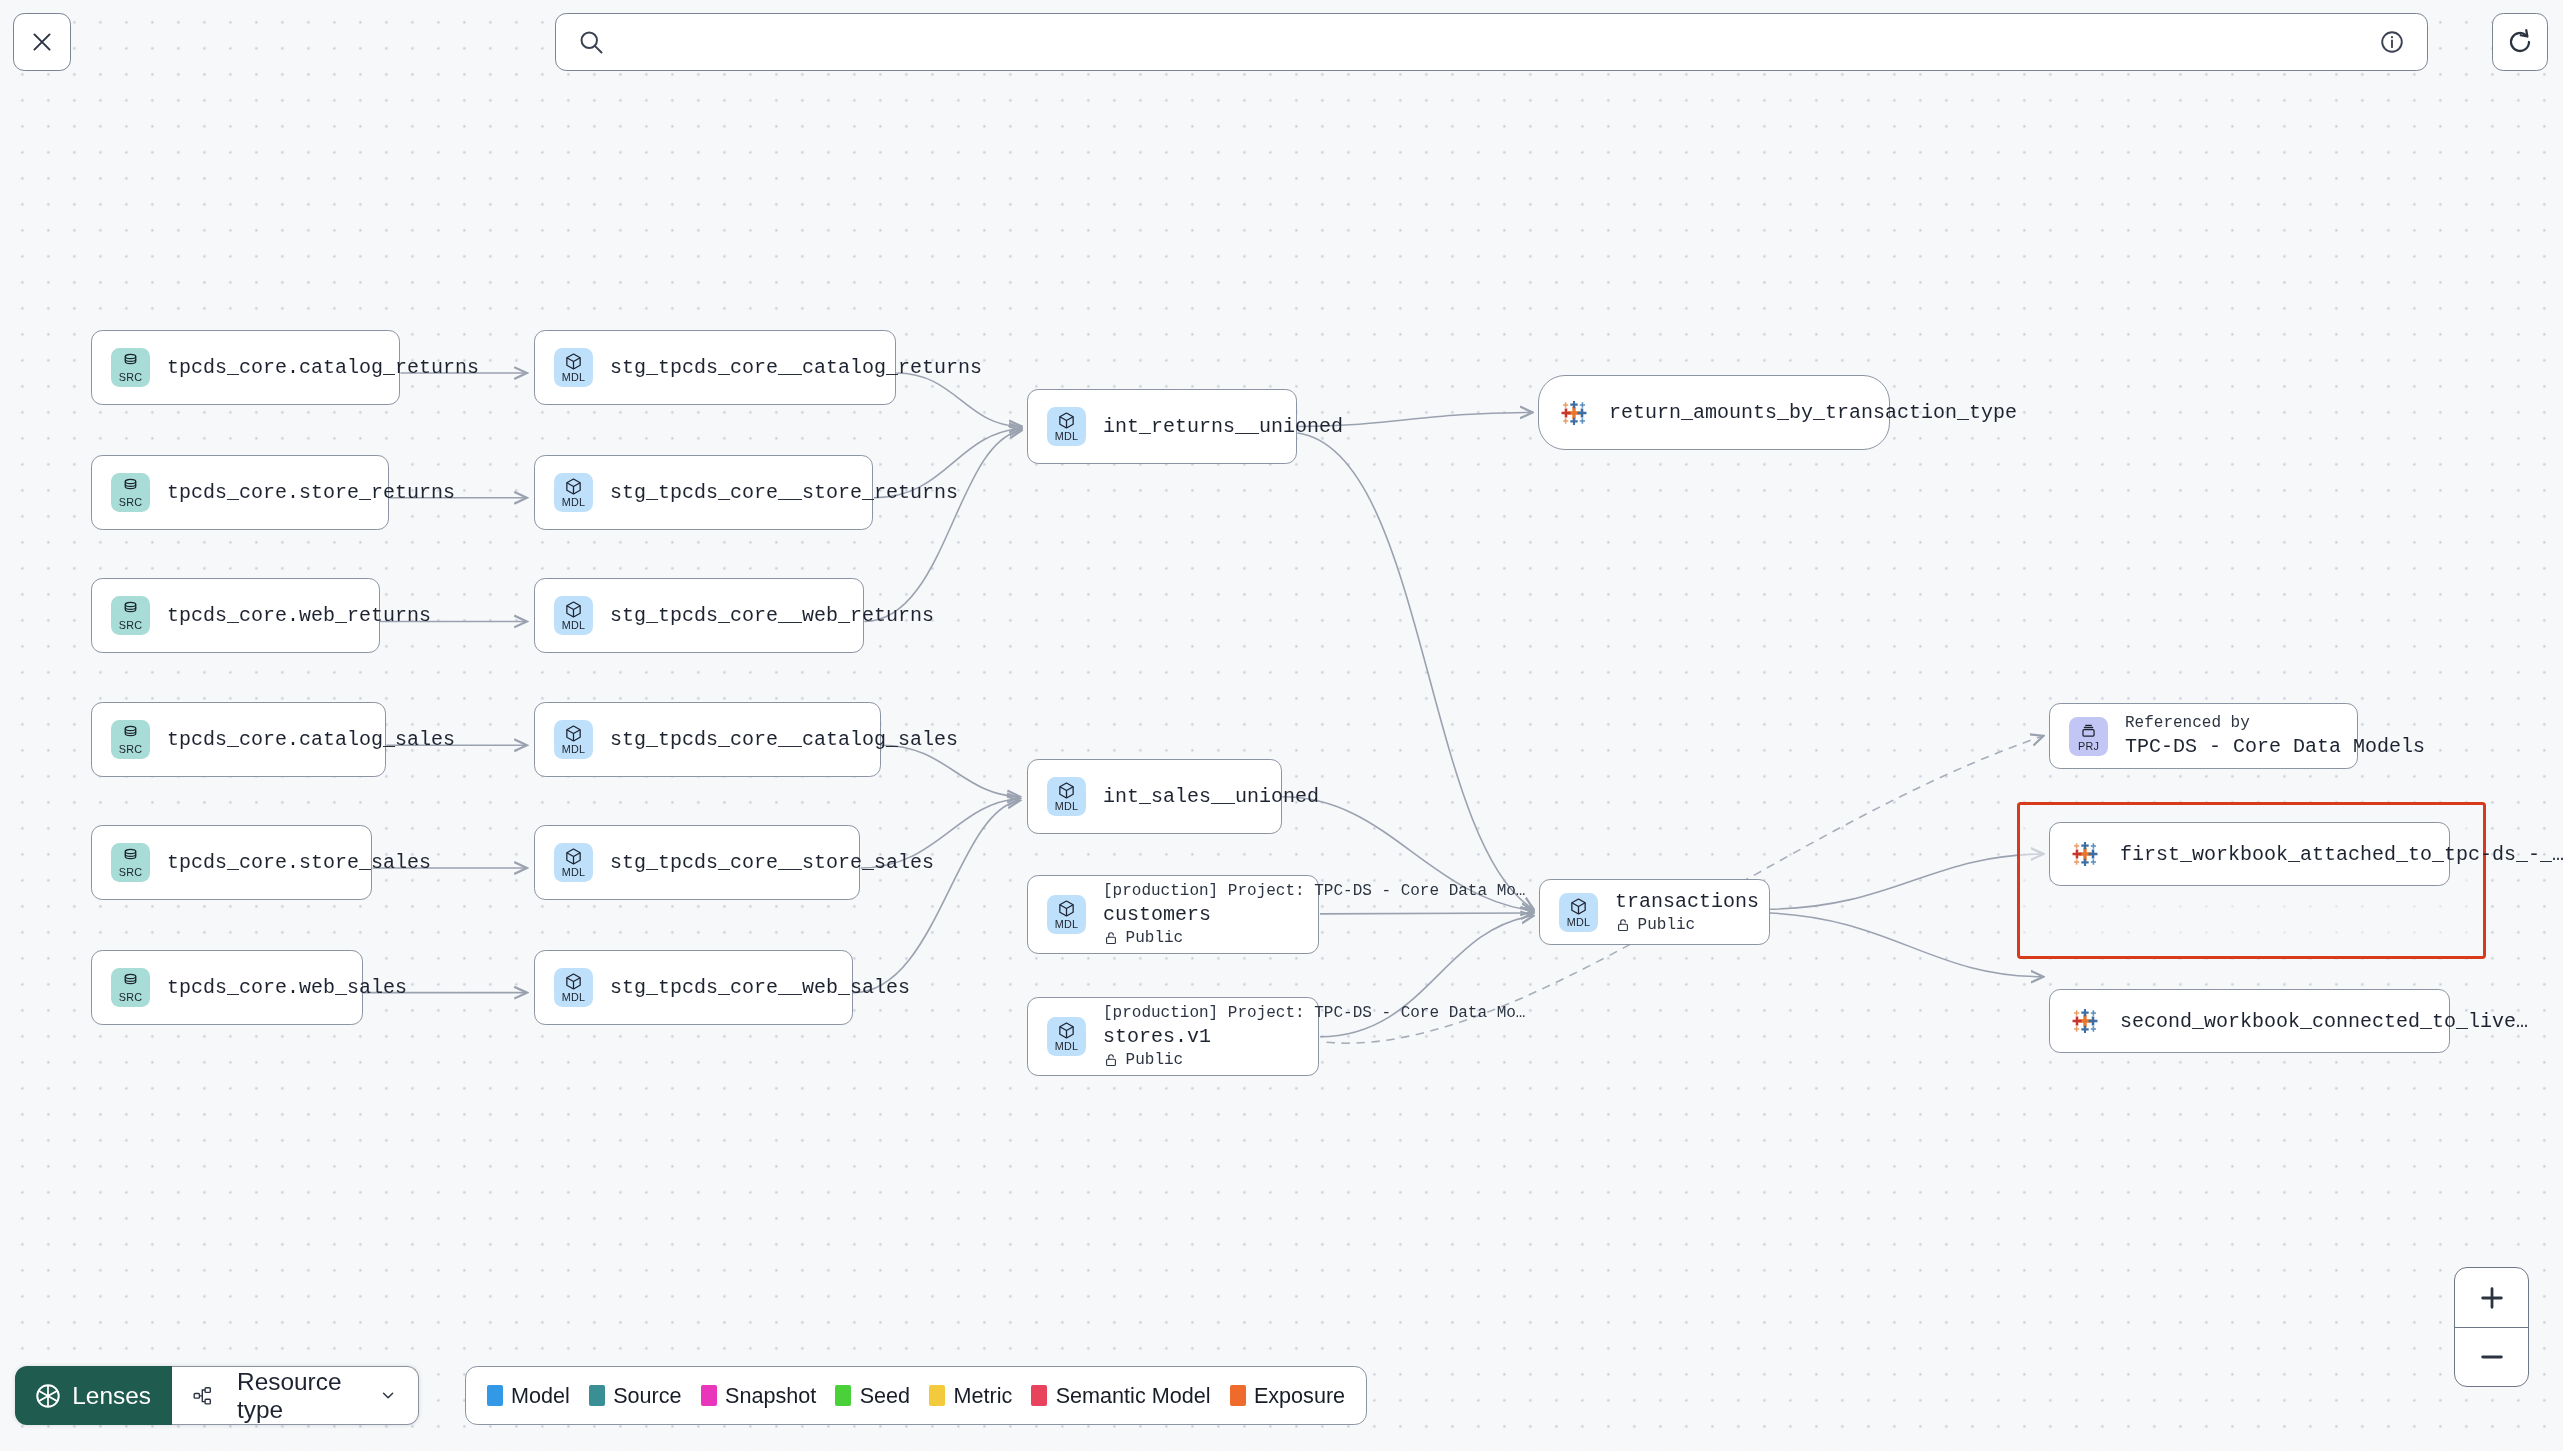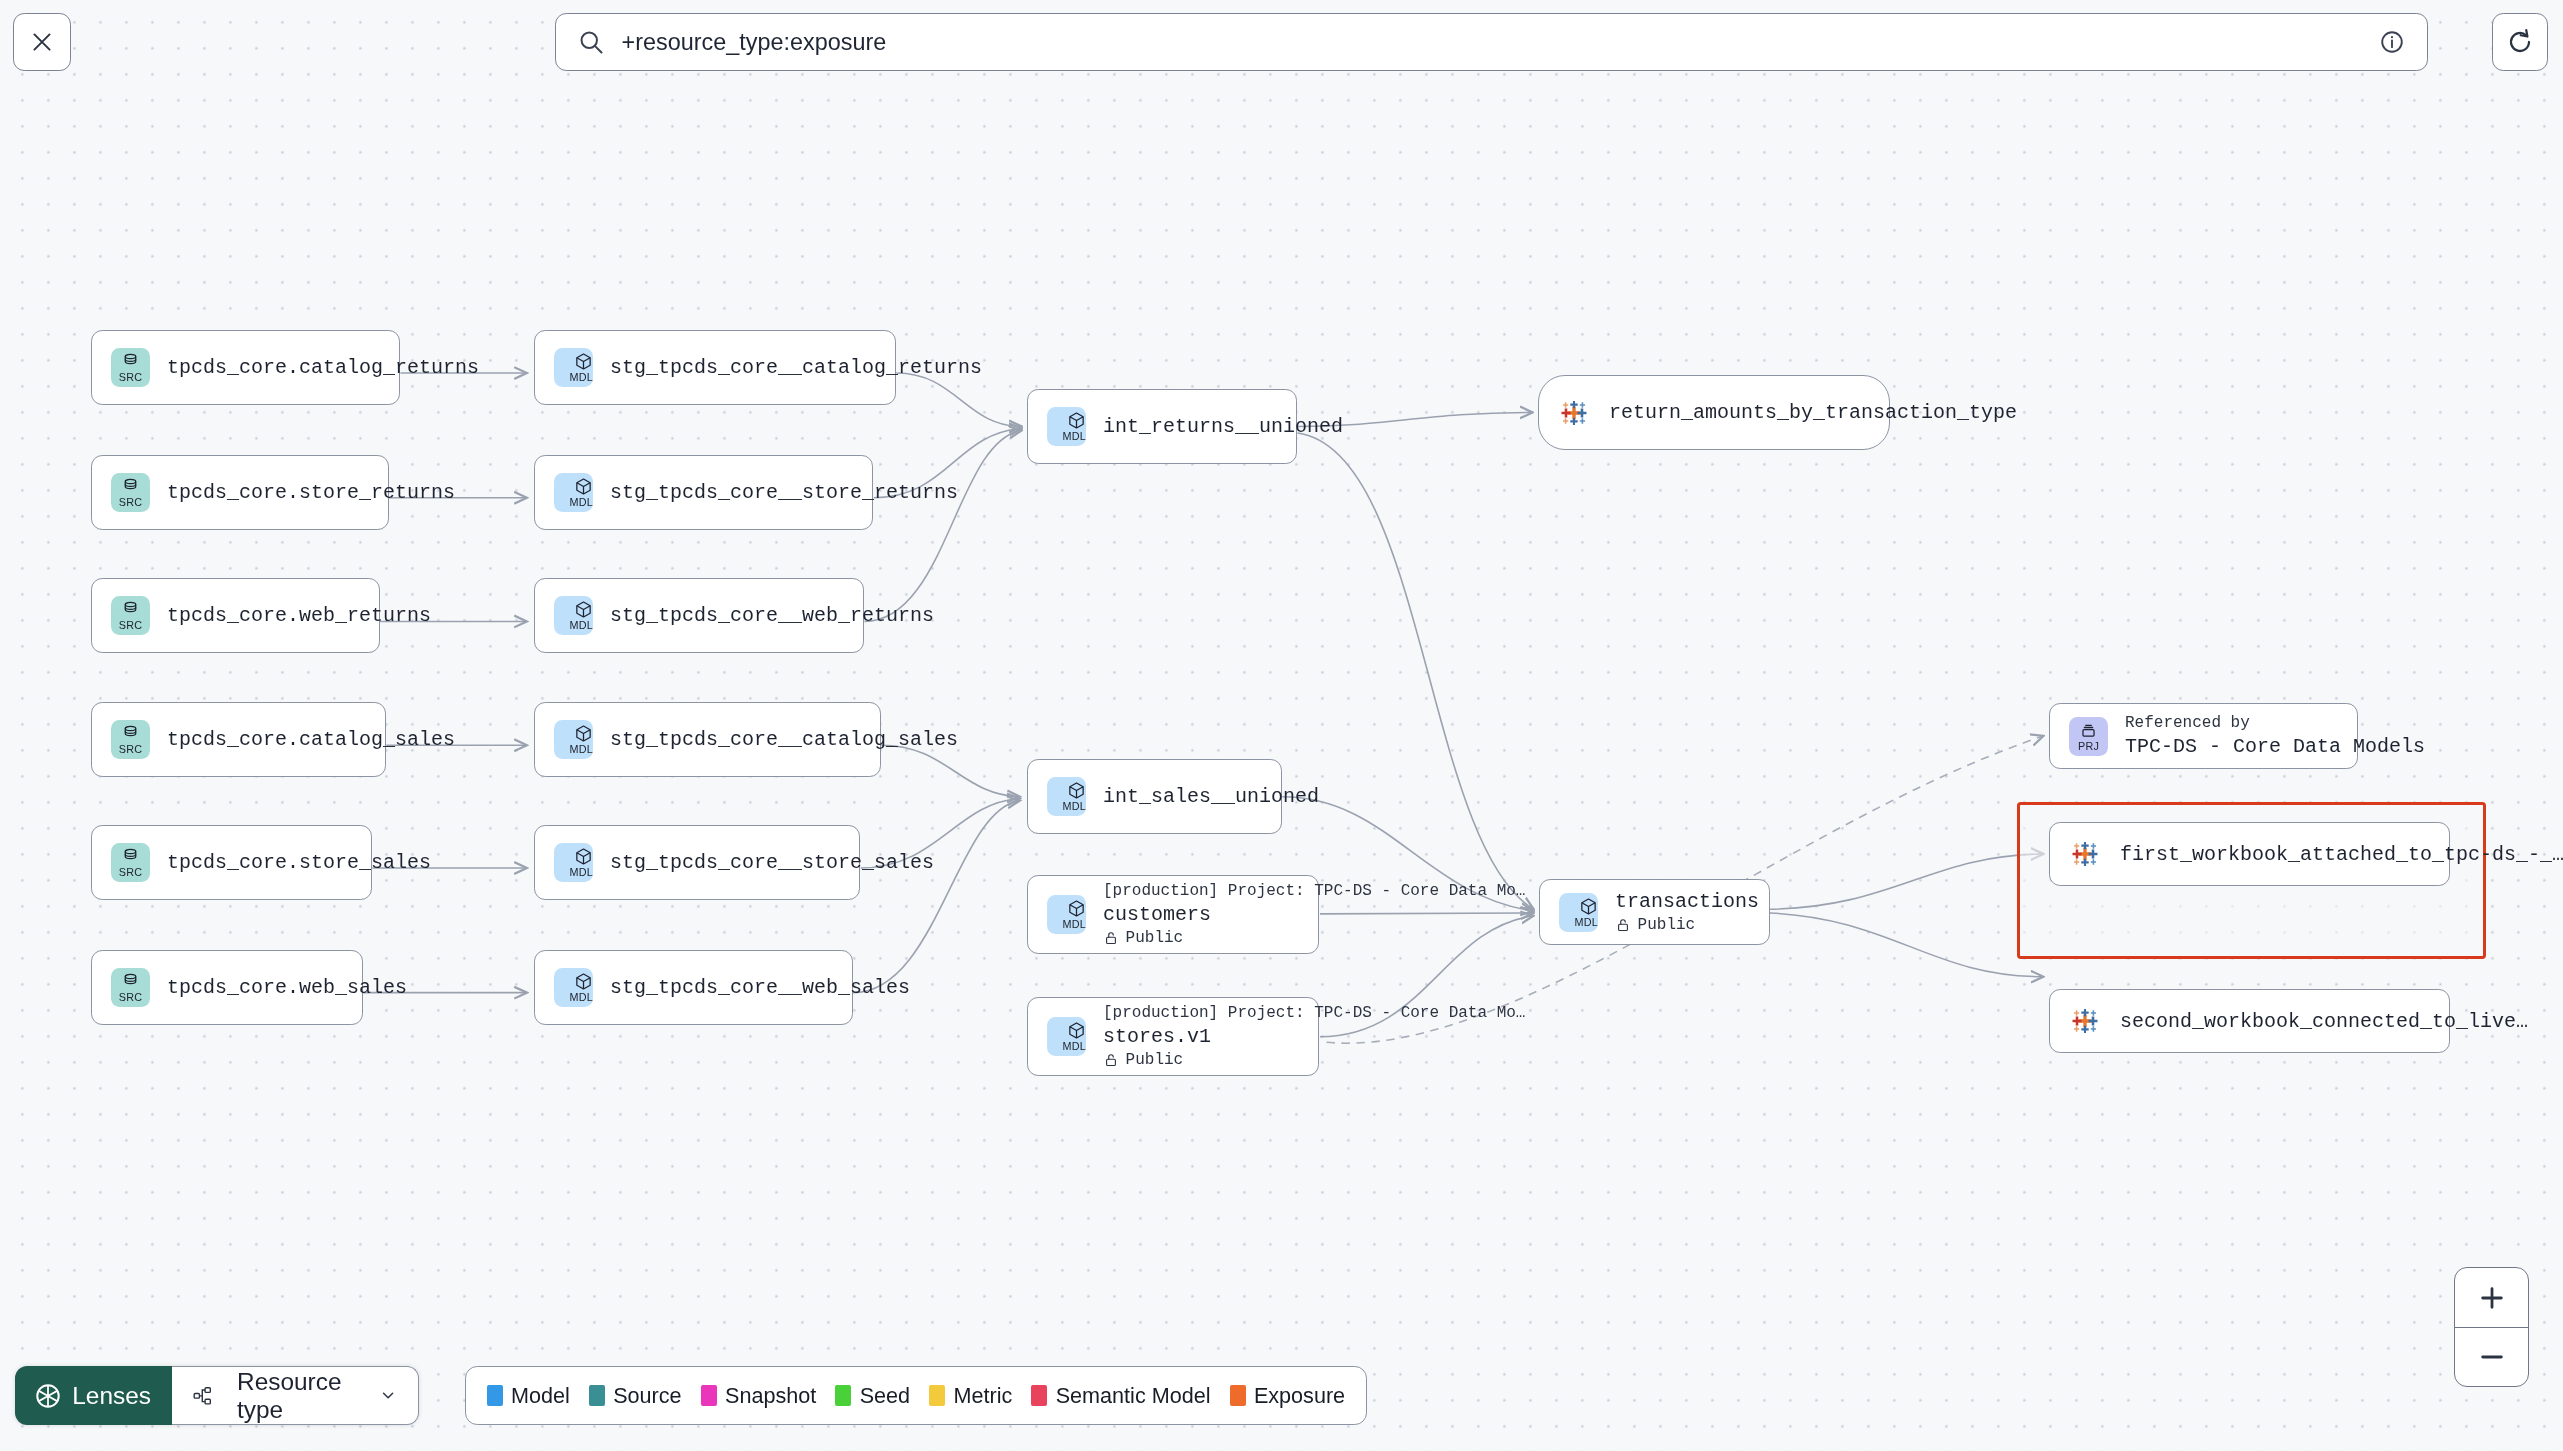--- a/index.html
+++ b/index.html
@@ -78,21 +78,21 @@
   }
   .node .badge {
     width: 39px; height: 39px;
     border-radius: 8.4px;
     display: flex; flex-direction: column;
     align-items: center; justify-content: center;
     flex: 0 0 auto;
     margin-right: 17px;
   }
   .badge.src { background: #a8dcd6; }
-  .badge.mdl { background: #bfe0fb; align-items: flex-end; }
+  .badge.mdl { background: #bfe0fb; }
   .badge.prj { background: #c2c6f5; }
   .badge .btxt {
     font-size: 10.8px; line-height: 10.3px;
     color: #20262f; letter-spacing: 0.2px;
     margin-top: 0.9px;
   }
   .badge.tab { background: transparent; width: 32px; margin-right: 19px; }
   .node .labels { display: flex; flex-direction: column; min-width: 0; font-family: Liberation Mono, monospace; }
   .node .title { font-size: 20px; color: #1d2330; white-space: nowrap; }
   .node .meta  { font-size: 16px; color: #2c3442; white-space: nowrap;
@@ -524,21 +524,20 @@
         <path d="M5 5 L19 19 M19 5 L5 19" stroke="#2b3340" stroke-width="1.8" fill="none" stroke-linecap="round"></path>
       </svg>
     </div>
 
 
     <div class="searchbar">
       <svg width="28" height="28" viewBox="0 0 24 24">
         <circle cx="10.5" cy="10.5" r="6.6" fill="none" stroke="#3a4150" stroke-width="1.7"></circle>
         <path d="M15.3 15.3 L21 21" stroke="#3a4150" stroke-width="1.7" stroke-linecap="round"></path>
       </svg>
-      <span class="search-txt" placeholder="Search">+resource_type:exposure</span>
       <span class="info-ic">
         <svg width="28" height="28" viewBox="0 0 24 24">
           <circle cx="12" cy="12" r="8.4" fill="none" stroke="#3a4150" stroke-width="1.6"></circle>
           <circle cx="12" cy="7.9" r="0.95" fill="#3a4150"></circle>
           <path d="M12 10.6 L12 16.4" stroke="#3a4150" stroke-width="1.6" stroke-linecap="round"></path>
         </svg>
       </span>
     </div>
 
     <div class="btn-square" id="refresh-btn">

